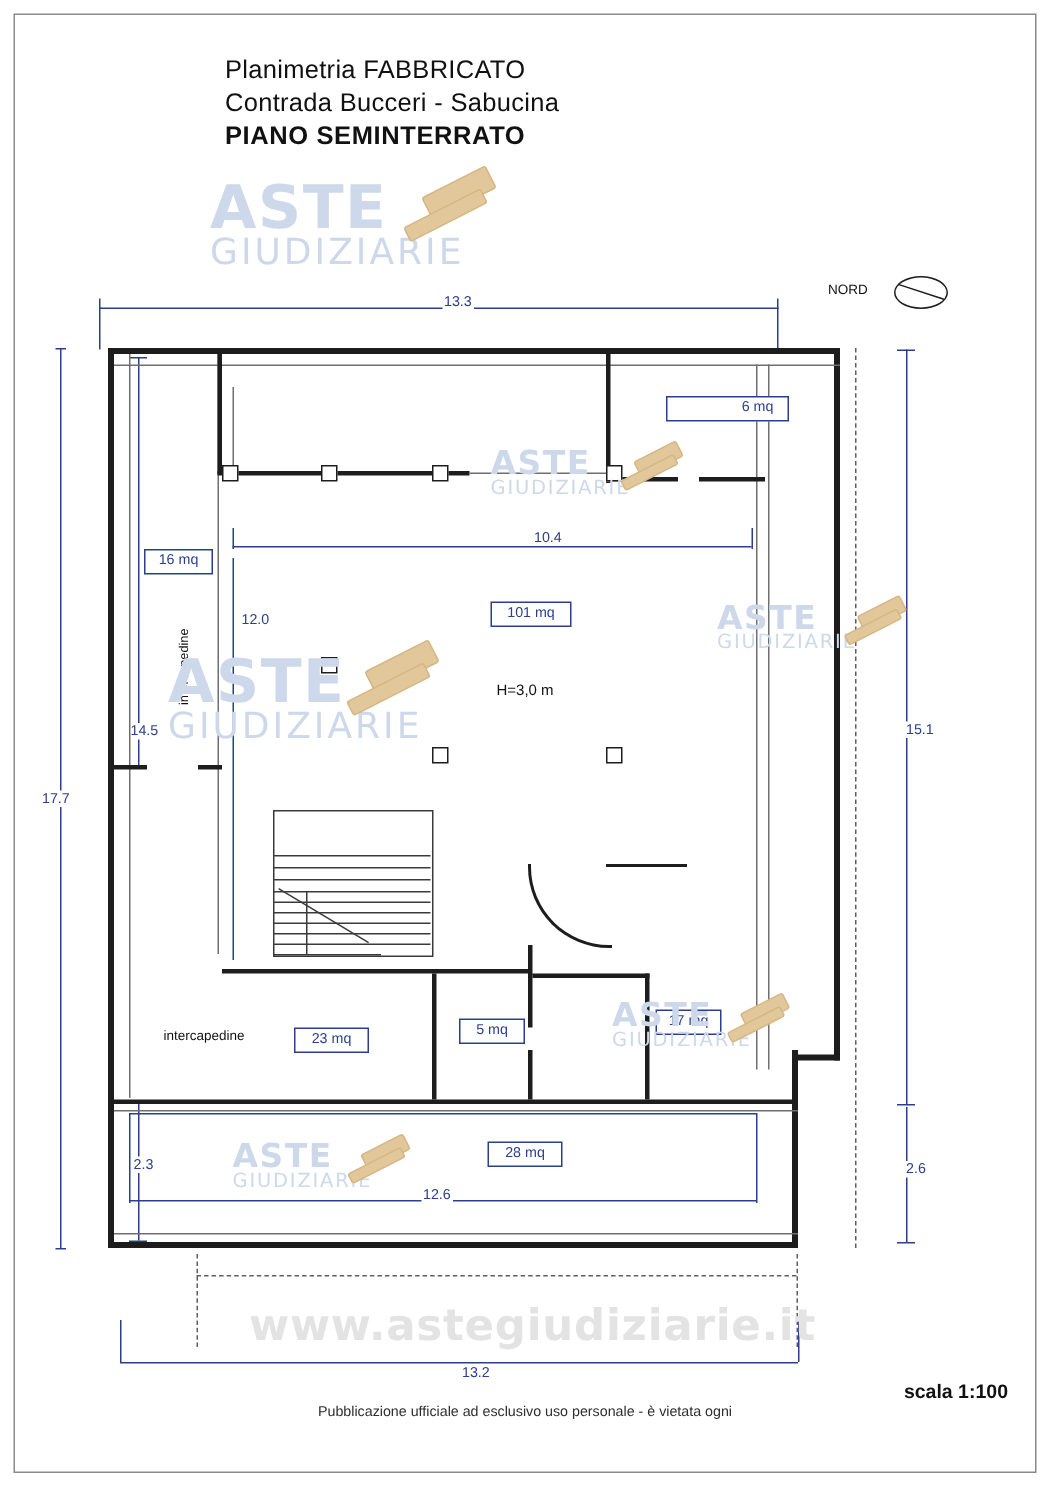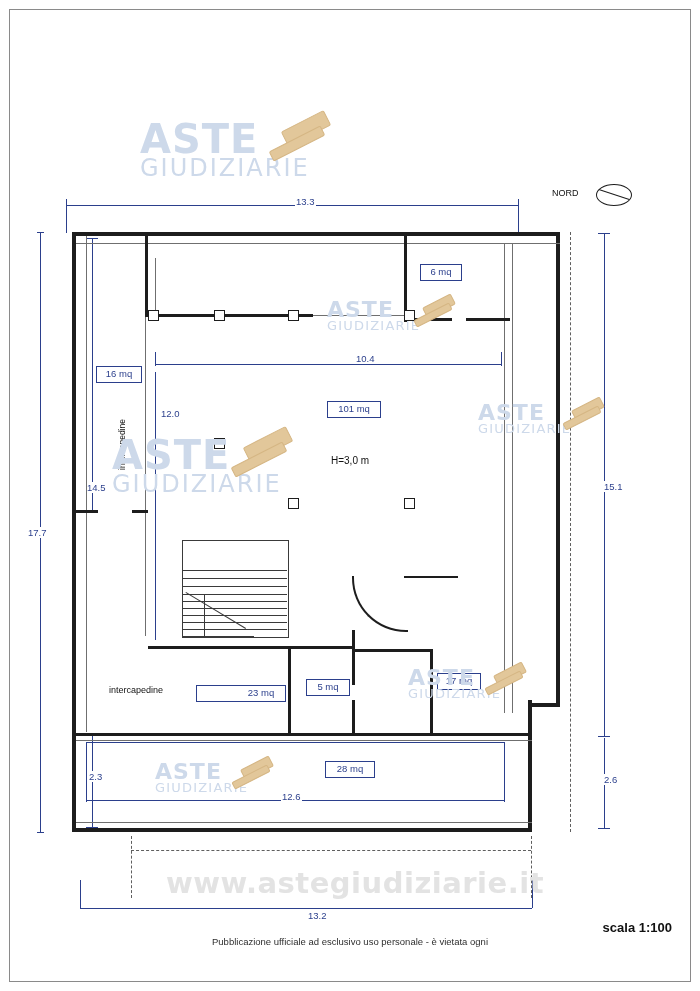--- a/index.html
+++ b/index.html
@@ -42,20 +42,25 @@
   .arcline{position:absolute;border:1.6px solid #1d1d1d;border-right:none;border-top:none;border-bottom:none;}
   .tick{position:absolute;background:#2b3f8c;width:1px;height:7px;}
 </style>
 </head>
 <body>
 
 <div id="sheet">
 
   <div class="frame"></div>
 
+  <div class="title-block">
+    <div class="t-line">Planimetria FABBRICATO</div>
+    <div class="t-line">Contrada Bucceri - Sabucina</div>
+    <div class="t-line bold">PIANO SEMINTERRATO</div>
+  </div>
 
   <div class="wm" style="left:140px;top:122px;">
     <div class="aste">ASTE</div>
     <div class="giud">GIUDIZIARIE</div>
     <div class="gavel" style="left:118px;top:-4px;width:90px;height:46px;">
       <div class="head" style="left:24px;top:2px;width:46px;height:15px;"></div>
       <div class="handle" style="left:10px;top:20px;width:56px;height:9px;"></div>
     </div>
   </div>
 
@@ -118,21 +123,21 @@
   <div class="thin" style="left:504px;top:243px;width:1px;height:470px;"></div>
   <div class="thin" style="left:512px;top:243px;width:1px;height:470px;"></div>
 
   <div class="wall" style="left:76px;top:733px;width:456px;height:3px;"></div>
   <div class="thin" style="left:76px;top:740px;width:456px;height:1px;"></div>
   <div class="thin" style="left:76px;top:822px;width:456px;height:1px;"></div>
 
   <div class="wall" style="left:404px;top:236px;width:3px;height:86px;"></div>
   <div class="wall" style="left:404px;top:318px;width:48px;height:3px;"></div>
   <div class="wall" style="left:466px;top:318px;width:44px;height:3px;"></div>
-  <div class="box" style="left:420px;top:264px;width:40px;">6 mq</div>
+  <div class="box" style="left:444px;top:264px;width:40px;padding-left:40px;">6 mq</div>
 
   <div class="wall" style="left:145px;top:314px;width:168px;height:3px;"></div>
   <div class="thin" style="left:313px;top:315px;width:92px;height:1px;"></div>
 
   <div class="wallv" style="left:145px;top:236px;width:3px;height:80px;"></div>
   <div class="thin" style="left:155px;top:258px;width:1px;height:58px;"></div>
   <div class="box" style="left:96px;top:366px;width:44px;">16 mq</div>
 
   <div class="vert" style="left:117px;top:470px;">intercapedine</div>
 
@@ -206,21 +211,21 @@
 
   <div class="wall" style="left:148px;top:646px;width:162px;height:3px;"></div>
   <div class="wall" style="left:310px;top:646px;width:44px;height:3px;"></div>
   <div class="wall" style="left:352px;top:630px;width:3px;height:20px;"></div>
   <div class="wall" style="left:288px;top:649px;width:3px;height:84px;"></div>
   <div class="wall" style="left:352px;top:649px;width:3px;height:36px;"></div>
   <div class="wall" style="left:352px;top:700px;width:3px;height:33px;"></div>
   <div class="wall" style="left:430px;top:649px;width:3px;height:84px;"></div>
   <div class="wall" style="left:355px;top:649px;width:78px;height:3px;"></div>
 
-  <div class="box" style="left:196px;top:685px;width:48px;padding-left:40px;">23 mq</div>
+  <div class="box" style="left:196px;top:685px;width:48px;">23 mq</div>
   <div class="box" style="left:306px;top:679px;width:42px;">5 mq</div>
   <div class="box" style="left:437px;top:673px;width:42px;">17 mq</div>
   <div class="box" style="left:325px;top:761px;width:48px;">28 mq</div>
 
   <div class="lbl k" style="left:108px;top:685px;font-size:9px;">intercapedine</div>
 
   <div class="wm small" style="left:408px;top:668px;">
     <div class="aste">ASTE</div>
     <div class="giud">GIUDIZIARIE</div>
     <div class="gavel" style="left:70px;top:-2px;width:60px;height:30px;">

